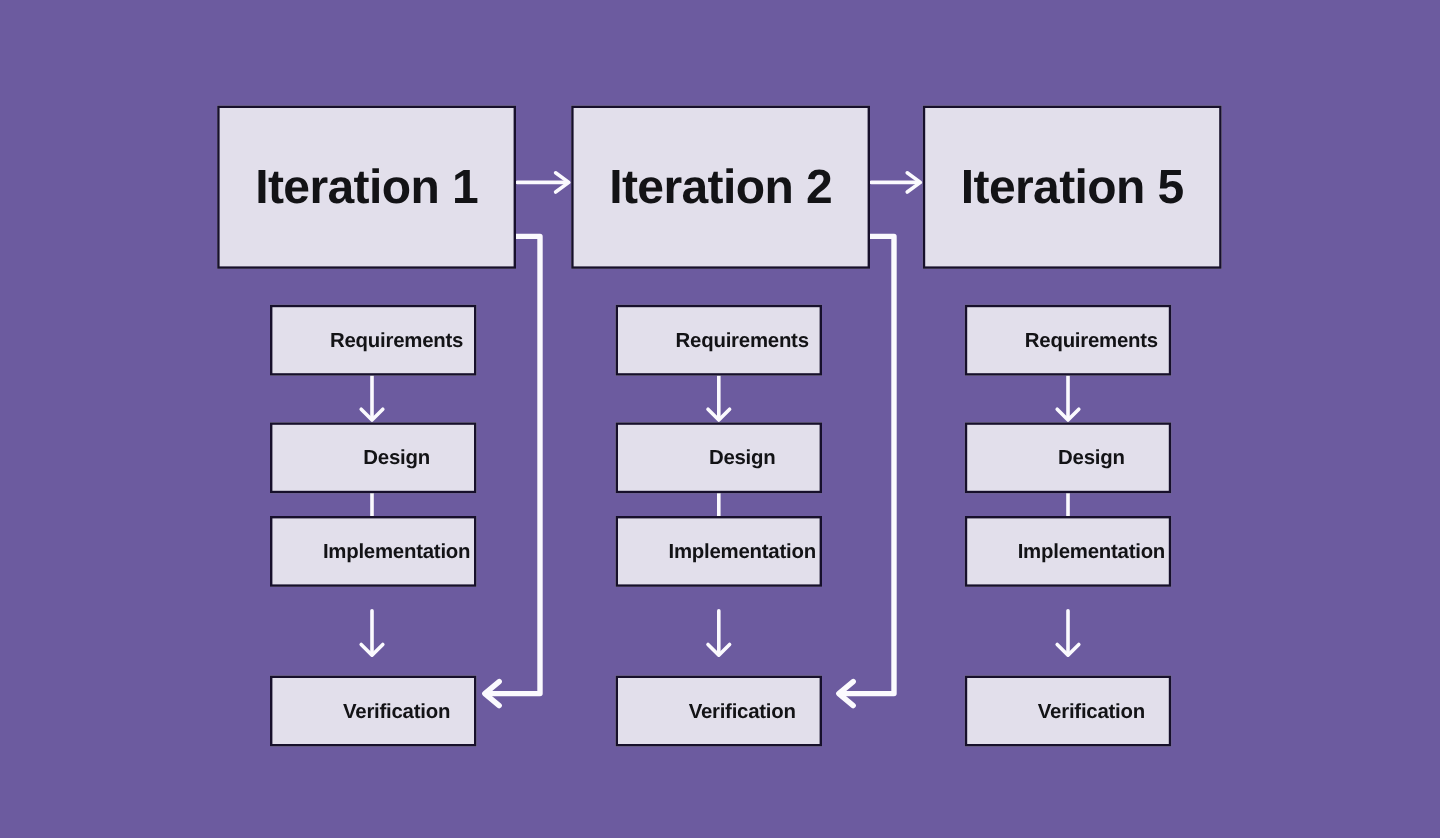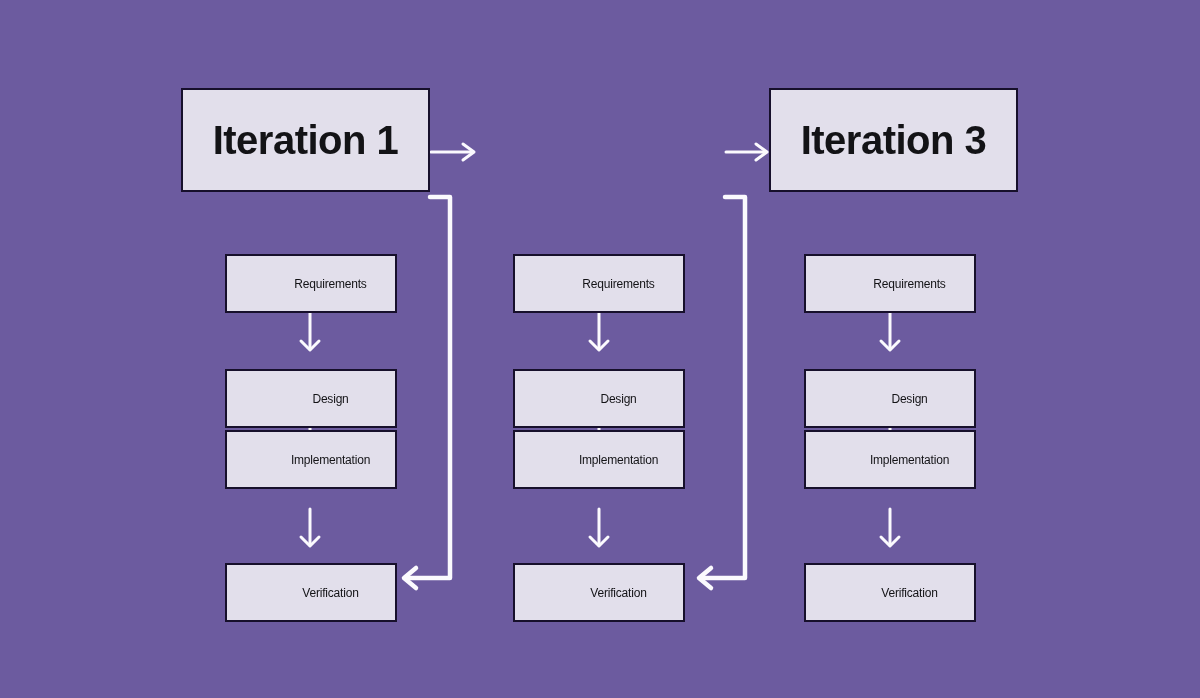--- a/index.html
+++ b/index.html
@@ -36,32 +36,32 @@
     position:absolute;
     background:var(--box-fill);
     border:2px solid var(--box-border);
     display:flex;
     align-items:center;
     justify-content:center;
     color:var(--text);
     text-align:center;
   }
   .header-box{
-    width:249px;height:104px;top:88px;
+    width:249px;height:136px;top:88px;
     font-size:40px;font-weight:700;letter-spacing:-0.5px;
   }
   .stage-box{
     height:59px;
-    font-size:12px;font-weight:400;letter-spacing:-0.2px;padding-left:39px;
+    font-size:17px;font-weight:700;letter-spacing:-0.2px;padding-left:39px;
   }
   .col1s{left:225px;width:172px;}
   .col2s{left:513px;width:172px;}
   .col3s{left:804px;width:172px;}
   .row1{top:254px;}
-  .row2{top:369px;align-items:center;}
+  .row2{top:352px;align-items:center;}
   .row3{top:430px;}
   .row4{top:548px;margin-top:15px;}
 </style>
 </head>
 <body>
 
 <div class="canvas">
 
   <svg class="arrows" viewBox="0 0 1200 698" xmlns="http://www.w3.org/2000/svg">
 
@@ -119,22 +119,25 @@
     </g>
     <g>
       <polyline class="aline aloop" points="725,197 745,197 745,578 703,578"></polyline>
       <polyline class="aline aloop" points="711,568 699,578 711,588"></polyline>
     </g>
   </svg>
 
   <div class="box header-box" style="left:181px;">
     <span>Iteration 1</span>
   </div>
+  <div class="box header-box" style="left:476px;">
+    <span>Iteration 2</span>
+  </div>
   <div class="box header-box" style="left:769px;">
-    <span>Iteration 3</span>
+    <span>Iteration 5</span>
   </div>
 
   <div class="box stage-box col1s row1">
     <span>Requirements</span>
   </div>
   <div class="box stage-box col1s row2">
     <span>Design</span>
   </div>
   <div class="box stage-box col1s row3">
     <span>Implementation</span>

